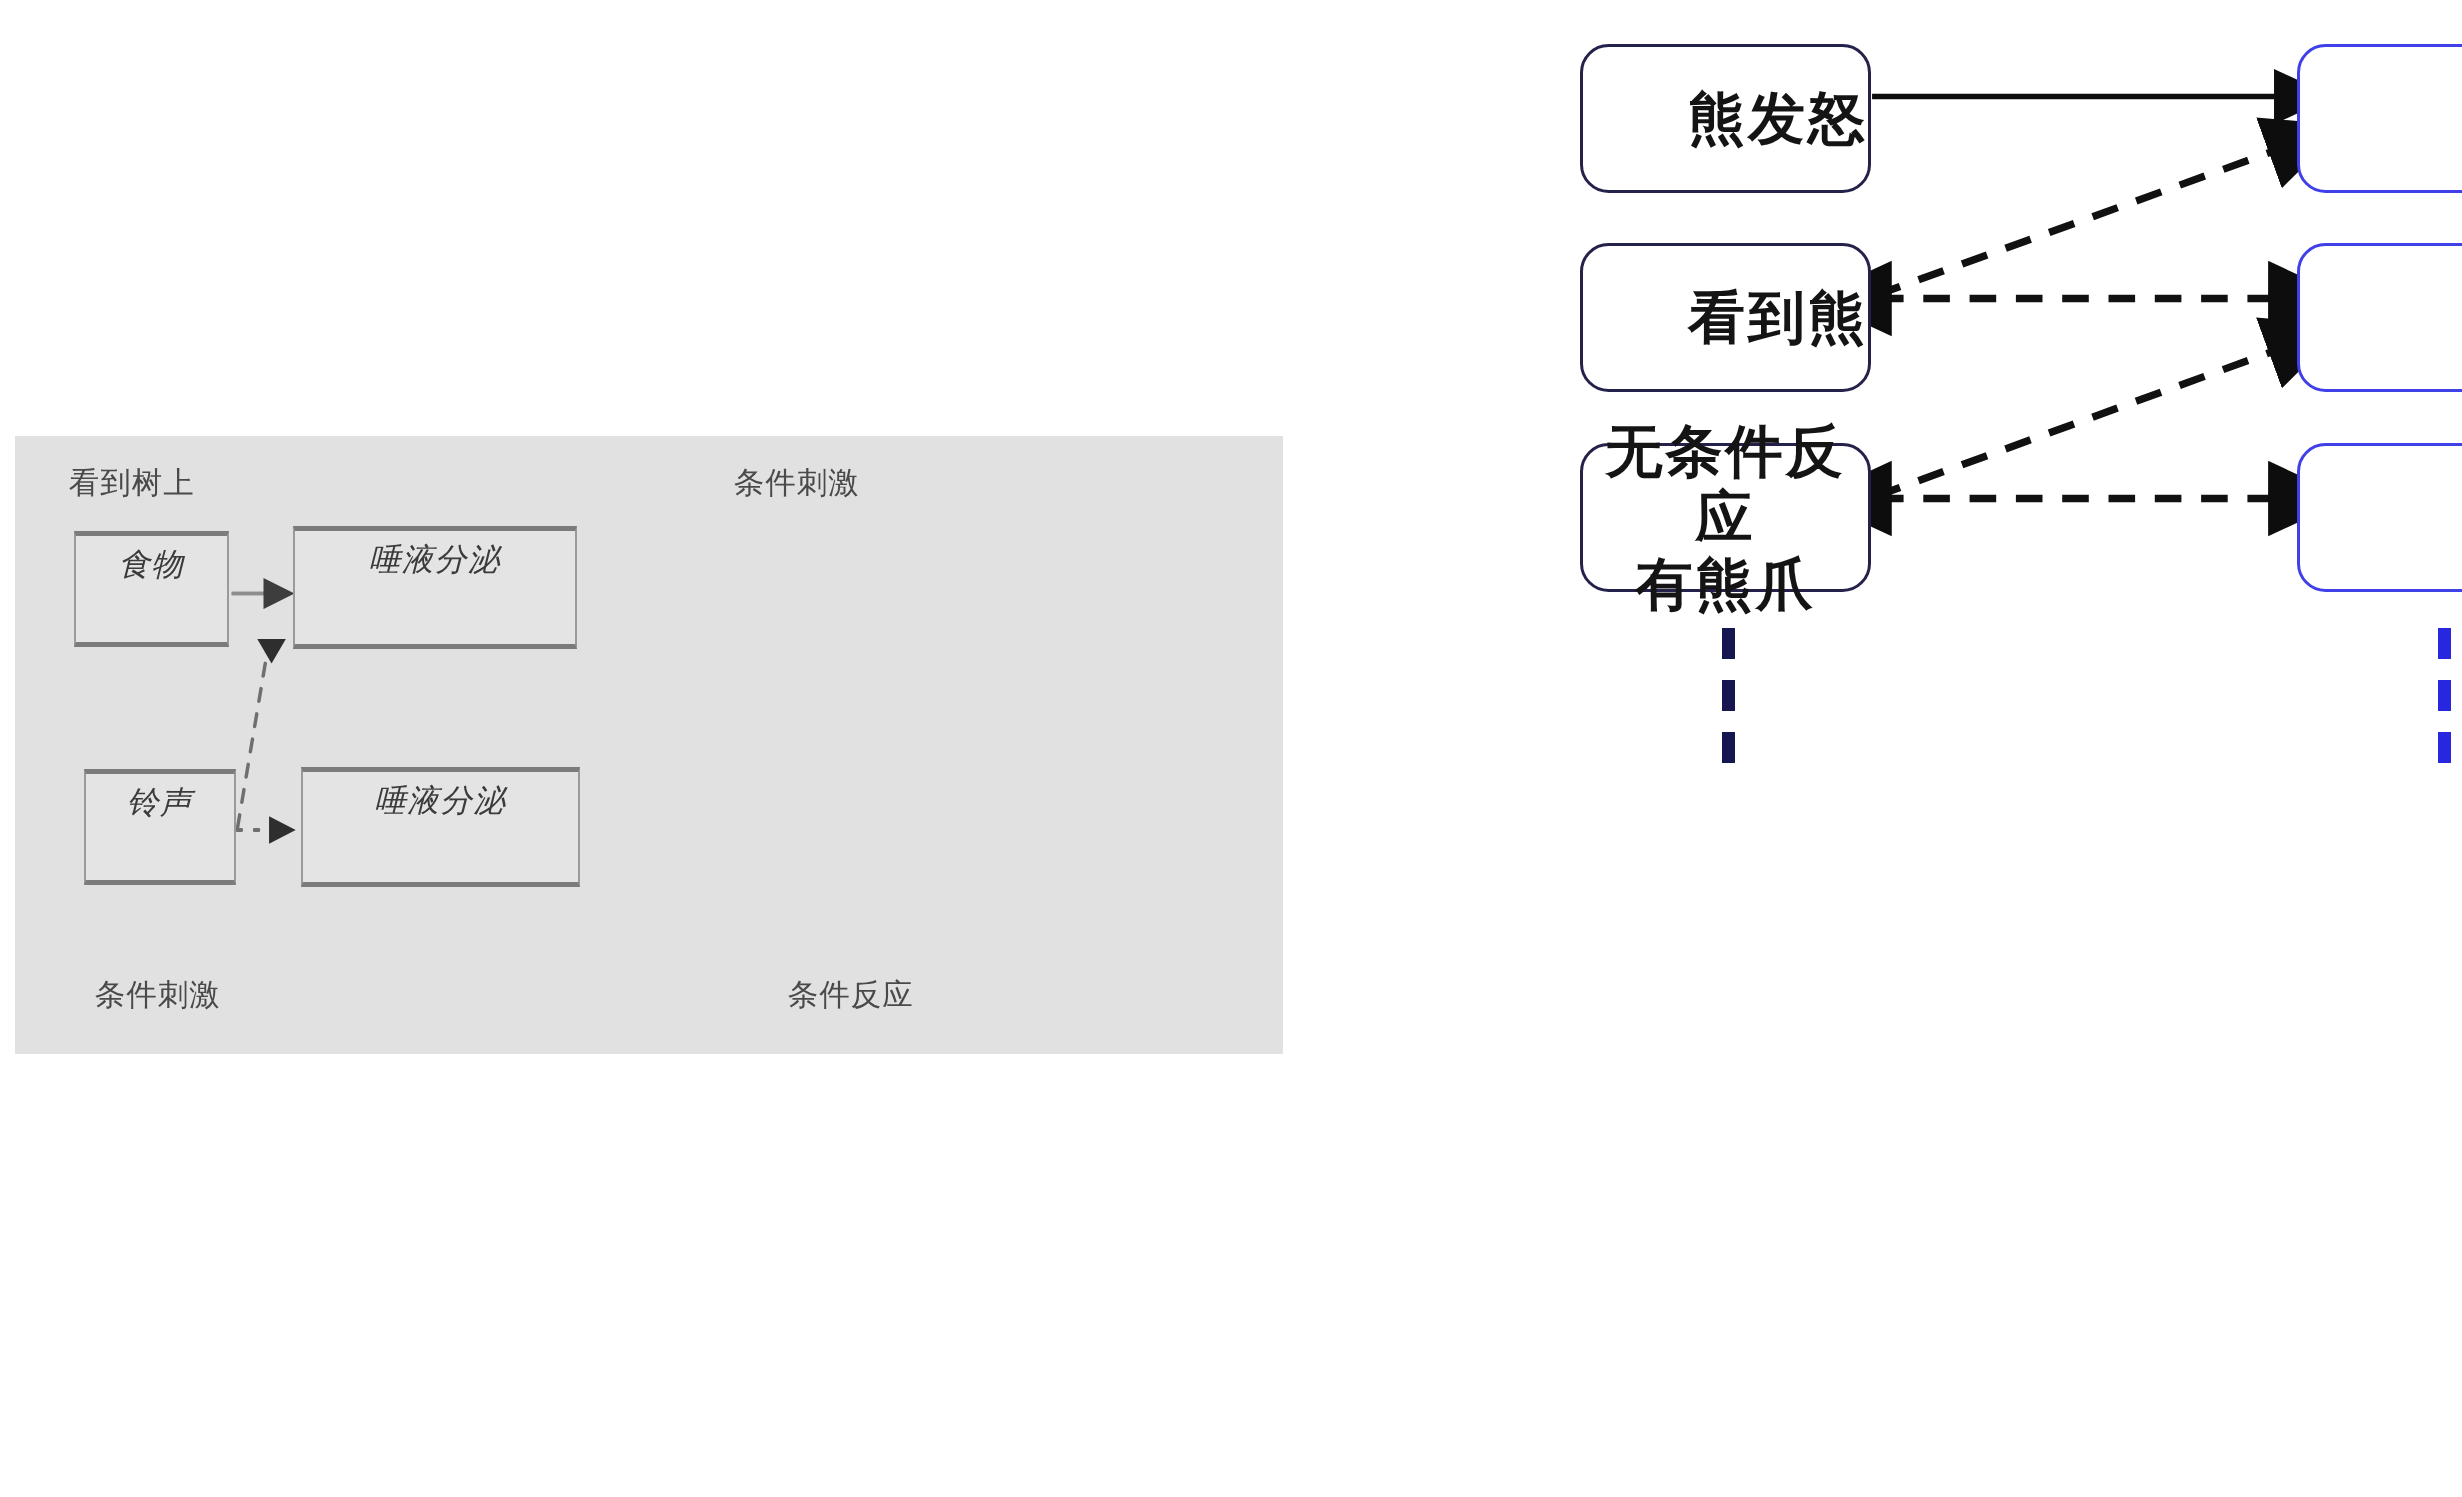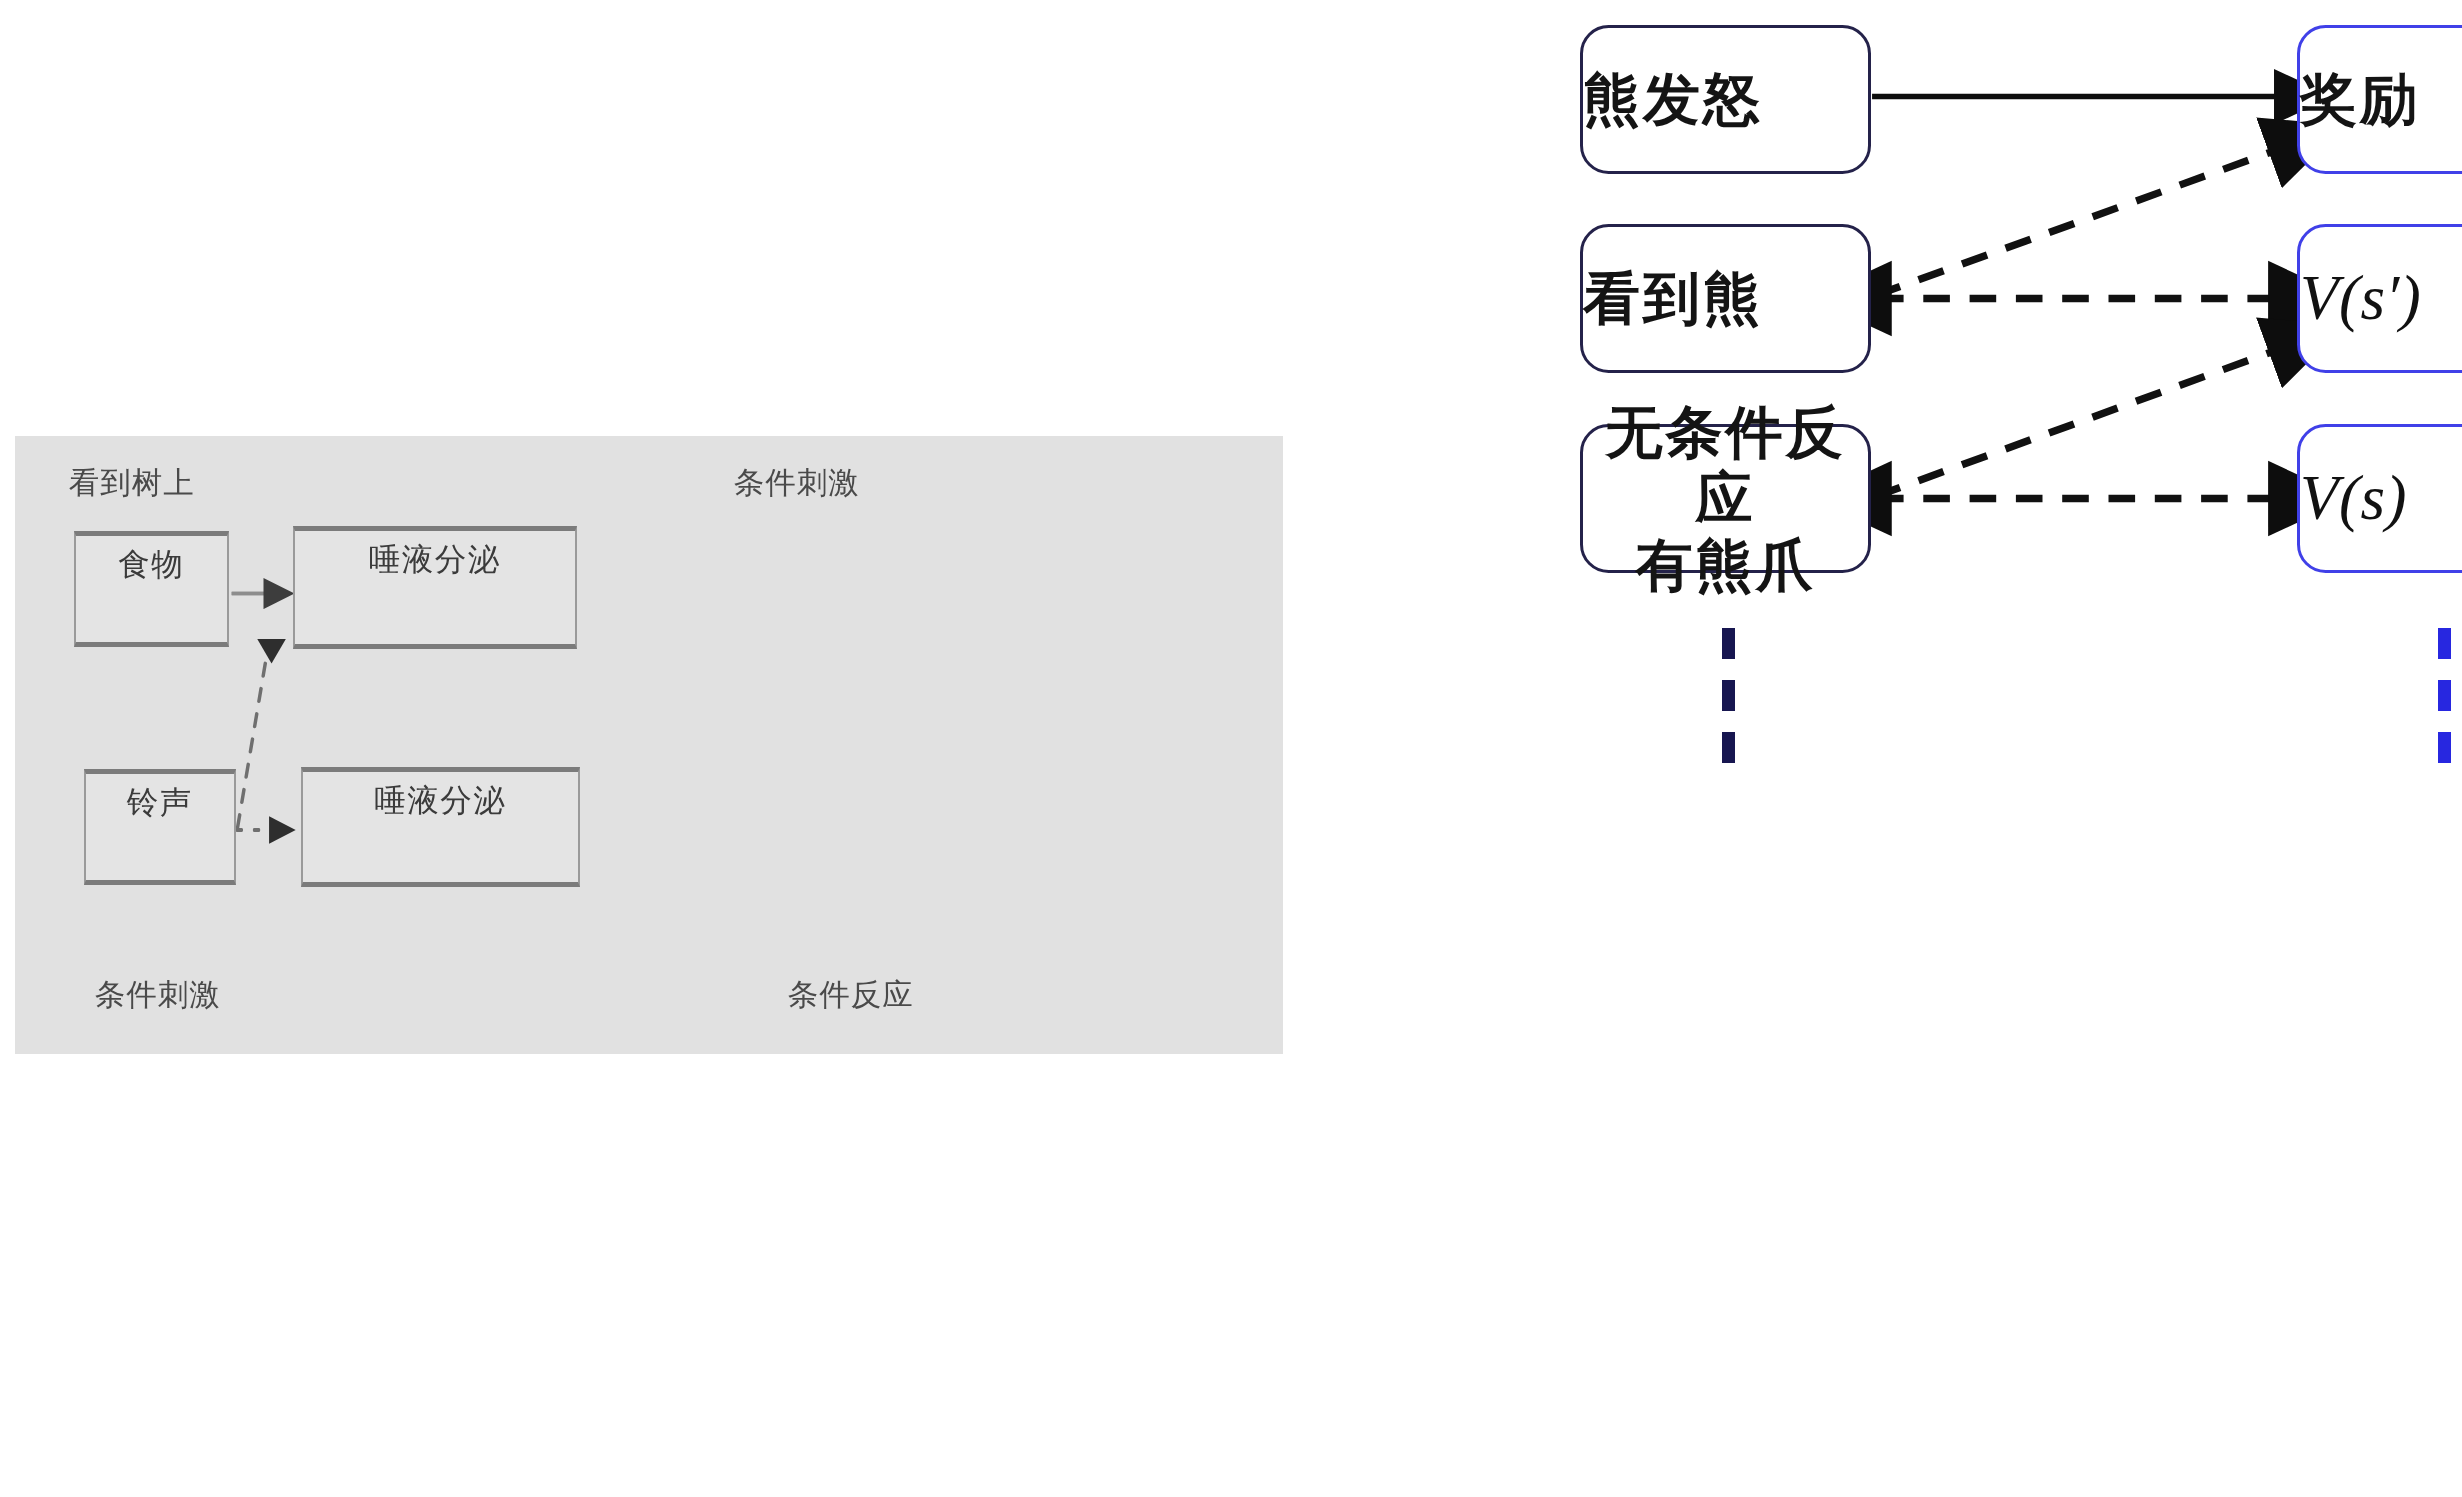--- a/index.html
+++ b/index.html
@@ -27,35 +27,36 @@
 
   .pav-box{
     position:absolute;box-sizing:border-box;background:#e4e4e4;
     border-left:2px solid #9a9a9a;border-right:2px solid #9a9a9a;
     border-top:5.4px solid #7b7b7b;border-bottom:5.4px solid #7b7b7b;
     display:flex;align-items:flex-start;justify-content:center;
   }
   .pav-box span{
     color:#3b3b3b;font-size:31.5px;letter-spacing:1.5px;white-space:nowrap;
     margin-top:7.9px;
+    font-style:italic;
   }
   #pav-box-food{left:59px;top:95px;width:155px;height:116px;}
   #pav-box-bell{left:69px;top:333px;width:152px;height:116px;}
   #pav-box-saliva1{left:278px;top:90px;width:284px;height:123px;}
   #pav-box-saliva2{left:286px;top:331px;width:279px;height:120px;}
 
   #pav-svg{position:absolute;left:0;top:0;width:1268px;height:618px;}
 
   
   #td-panel{left:1477px;top:0px;width:1829px;height:1498px;}
 
   .td-box{
     position:absolute;box-sizing:border-box;background:#ffffff;
     border-radius:28.6px;
-    display:flex;align-items:center;justify-content:flex-start;text-align:center;
+    display:flex;align-items:center;justify-content:flex-end;text-align:center;margin-top:19px;
   }
   .td-box.state-box{border:3.4px solid #24224a;}
   .td-box.value-box{border:3.4px solid #4040e8;}
 
   .td-box .cjk{
     color:#141414;font-size:57px;font-weight:700;letter-spacing:3px;
     line-height:1.16;white-space:pre-line;
   }
   .td-box .math{
     color:#111111;font-size:63px;font-style:italic;font-weight:400;

